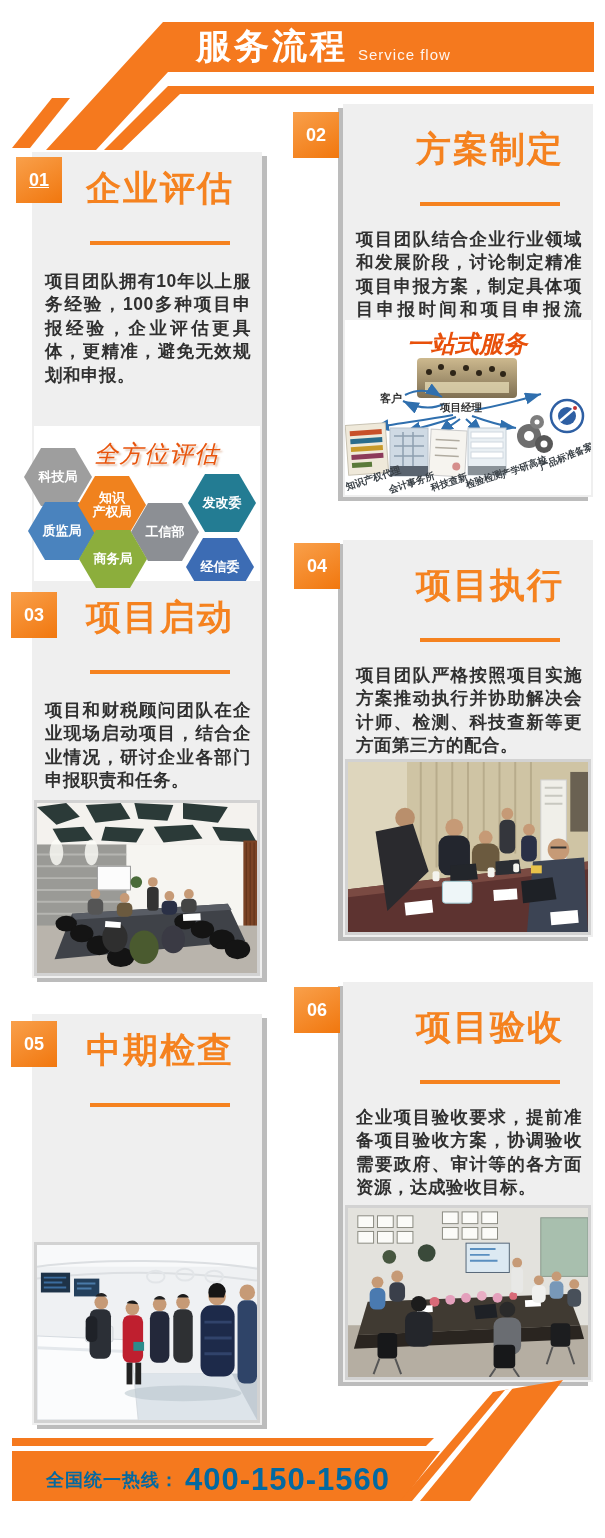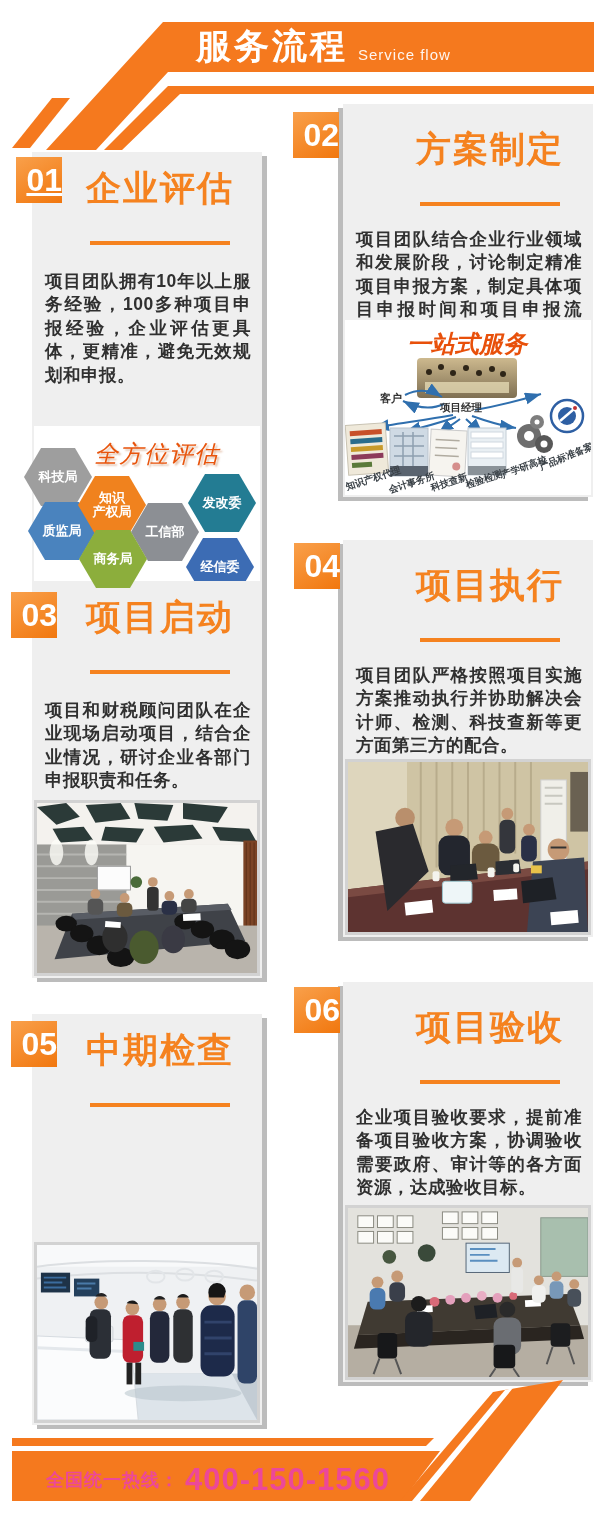--- a/index.html
+++ b/index.html
@@ -14,23 +14,23 @@
   .hdr-sub{font-size:15px;color:rgba(255,255,255,.93);margin-left:10px;margin-bottom:5px;letter-spacing:1px;}
   .card{position:absolute;background:#efefef;}
   .card.l{width:230px;box-shadow:5px 4px 0 #bcbcbc;}
   .card.r{width:250px;box-shadow:-5px 4px 0 #bcbcbc;}
   .c1{left:32px;top:152px;height:450px;}
   .c2{left:343px;top:104px;height:393px;}
   .c3{left:32px;top:581px;height:397px;}
   .c4{left:343px;top:540px;height:397px;}
   .c5{left:32px;top:1014px;height:411px;}
   .c6{left:343px;top:982px;height:400px;}
-  .badge{position:absolute;width:46px;height:46px;z-index:6;text-align:right;
+  .badge{position:absolute;width:46px;height:46px;z-index:6;text-align:center;
          background:linear-gradient(150deg,#f9a04b,#f1770e);color:#fff;
-         font-size:32px;font-weight:700;line-height:46px;}
+         font-size:18px;font-weight:700;line-height:46px;}
   .b1{left:16px;top:157px;text-decoration:underline;}  .b2{left:293px;top:112px;}
   .b3{left:11px;top:592px;}  .b4{left:294px;top:543px;}
   .b5{left:11px;top:1021px;} .b6{left:294px;top:987px;}
   .stitle{margin-top:13px;text-align:center;color:#f5821f;font-size:35px;font-weight:700;letter-spacing:2px;}
   .card.r .stitle{margin-top:22px;padding-left:44px;}
   .card.l .stitle{padding-left:26px;}
   .rule{height:4px;width:140px;background:#f5821f;margin:7px auto 0;}
   .card.l .rule{transform:translateX(13px);}
   .card.r .rule{transform:translateX(22px);}
   .desc{margin:25px 11px 0 13px;font-size:17.5px;line-height:1.34;font-weight:700;
@@ -43,21 +43,21 @@
   .m3{height:176px;} .m4{height:176px;} .m5{height:181px;} .m6{height:175px;}
   .photo svg{width:100%;height:100%;}
   .assess-title{position:absolute;left:60px;top:12px;font-size:24px;font-style:italic;font-weight:400;
         color:#e8540c;letter-spacing:1px;text-shadow:2px 2px 2px rgba(190,110,60,.45);white-space:nowrap;}
   .hex{position:absolute;width:68px;height:58px;display:flex;flex-direction:column;align-items:center;
        justify-content:center;color:#fff;font-size:13px;font-weight:700;line-height:1.08;text-align:center;
        clip-path:polygon(25% 0,75% 0,100% 50%,75% 100%,25% 100%,0 50%);}
   .hx1{left:-10px;top:22px;} .hx2{left:44px;top:50px;z-index:2;} .hx3{left:154px;top:48px;}
   .hx4{left:-6px;top:76px;}  .hx5{left:97px;top:77px;} .hx6{left:45px;top:104px;z-index:2;}
   .hx7{left:152px;top:112px;}
-  .ftr-text{position:absolute;left:46px;top:1458px;height:44px;display:flex;align-items:center;color:#ec4899;text-align:right;}
+  .ftr-text{position:absolute;left:46px;top:1458px;height:44px;display:flex;align-items:center;color:#0369a1;text-align:right;}
   .ftr-label{font-size:18px;font-weight:700;letter-spacing:1px;}
   .ftr-num{font-size:31px;font-weight:700;letter-spacing:1px;margin-left:6px;}
 </style>
 </head>
 <body>
 
 <div class="page">
 
   <svg class="decor hdr-decor" width="605" height="170" viewBox="0 0 605 170">
     <polygon points="163,22 594,22 594,72 168,72 96,150 46,150" fill="#F5791E"></polygon>

